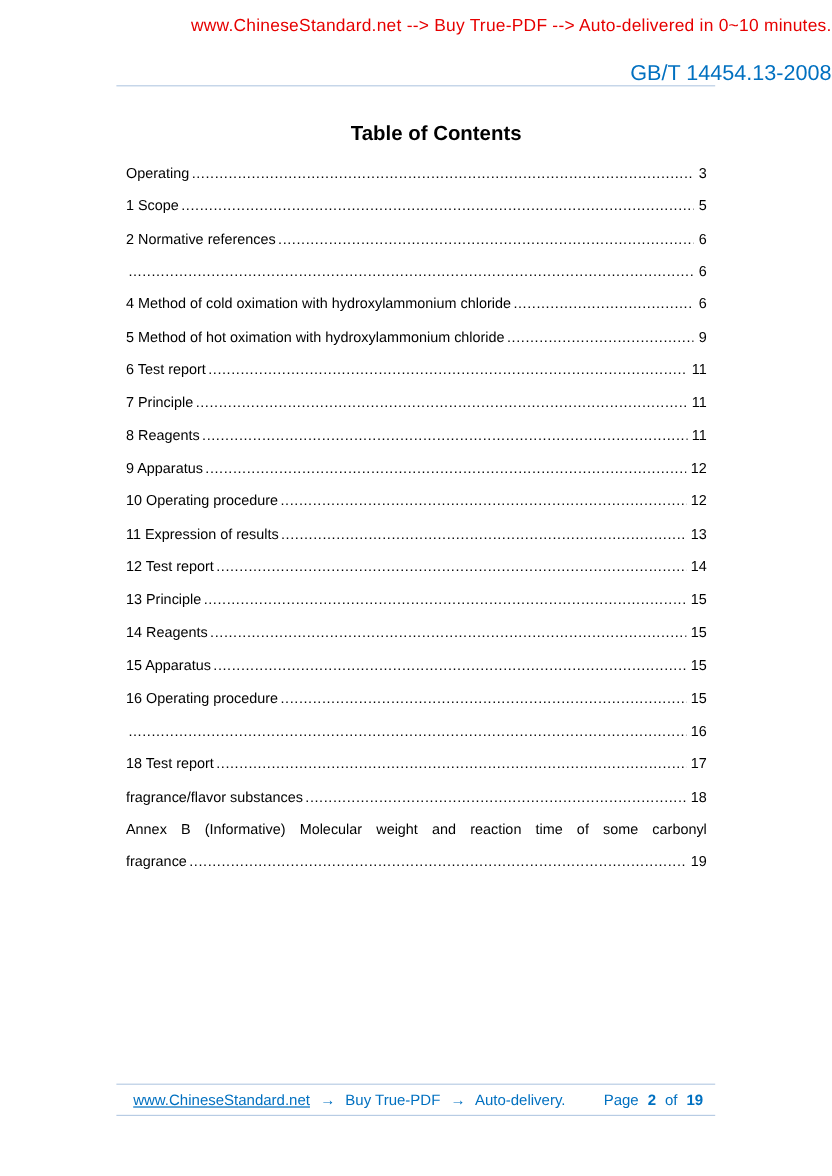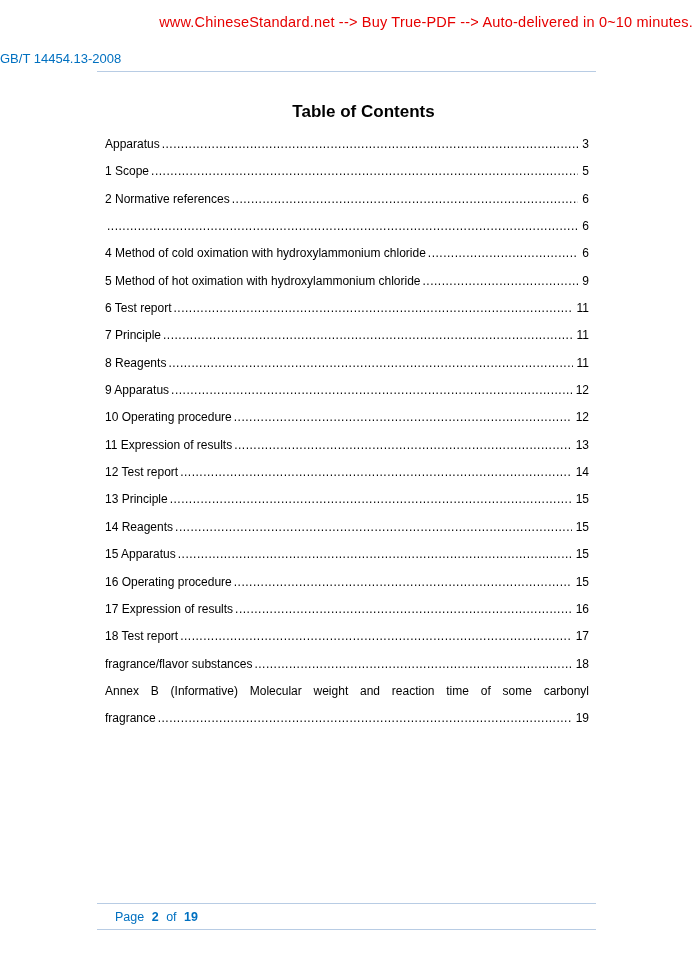--- a/index.html
+++ b/index.html
@@ -22,23 +22,23 @@
     color: var(--banner-red, #e60000);
     font-size: 14.5px;
     letter-spacing: 0.2px;
   }
 
   .docnum {
     position: absolute;
     top: 51px;
     left: 0;
     width: 100%;
-    text-align: left;
+    text-align: right;
     color: var(--accent-blue, #0070c0);
-    font-size: 13px;
+    font-size: 18px;
   }
 
   .rule-top {
     position: absolute;
     top: 71px;
     left: 97px;
     width: 499px;
     border-top: 1px solid var(--rule-blue, #b8cce4);
   }
 
@@ -110,21 +110,21 @@
 <div class="banner">www.ChineseStandard.net --&gt; Buy True-PDF --&gt; Auto-delivered in 0~10 minutes.</div>
 
 <div class="docnum">GB/T 14454.13-2008</div>
 
 <div class="rule-top"></div>
 
 <div class="title">Table of Contents</div>
 
 <div class="toc" id="toc">
     <div class="toc-row">
-      <span class="toc-label">Apparatus</span>
+      <span class="toc-label">Operating</span>
       <span class="toc-dots"></span>
       <span class="toc-page">3</span>
     </div>
     <div class="toc-row">
       <span class="toc-label">1 Scope</span>
       <span class="toc-dots"></span>
       <span class="toc-page">5</span>
     </div>
     <div class="toc-row">
       <span class="toc-label">2 Normative references</span>
@@ -194,21 +194,20 @@
       <span class="toc-label">15 Apparatus</span>
       <span class="toc-dots"></span>
       <span class="toc-page">15</span>
     </div>
     <div class="toc-row">
       <span class="toc-label">16 Operating procedure</span>
       <span class="toc-dots"></span>
       <span class="toc-page">15</span>
     </div>
     <div class="toc-row">
-      <span class="toc-label">17 Expression of results</span>
       <span class="toc-dots"></span>
       <span class="toc-page">16</span>
     </div>
     <div class="toc-row">
       <span class="toc-label">18 Test report</span>
       <span class="toc-dots"></span>
       <span class="toc-page">17</span>
     </div>
     <div class="toc-row">
       <span class="toc-label">fragrance/flavor substances</span>
@@ -219,20 +218,27 @@
     <div class="toc-row">
       <span class="toc-label">fragrance</span>
       <span class="toc-dots"></span>
       <span class="toc-page">19</span>
     </div>
   </div>
 
 <div class="footer">
   <div class="footer-rule"></div>
   <div class="footer-row">
+    <div class="footer-left">
+      <span class="f-link">www.ChineseStandard.net</span>
+      <span class="f-arrow">→</span>
+      <span>Buy True-PDF</span>
+      <span class="f-arrow">→</span>
+      <span>Auto-delivery.</span>
+    </div>
     <div class="footer-right">
       <span>Page</span>
       <span class="f-num">2</span>
       <span>of</span>
       <span class="f-num">19</span>
     </div>
   </div>
   <div class="footer-rule"></div>
 </div>
 

